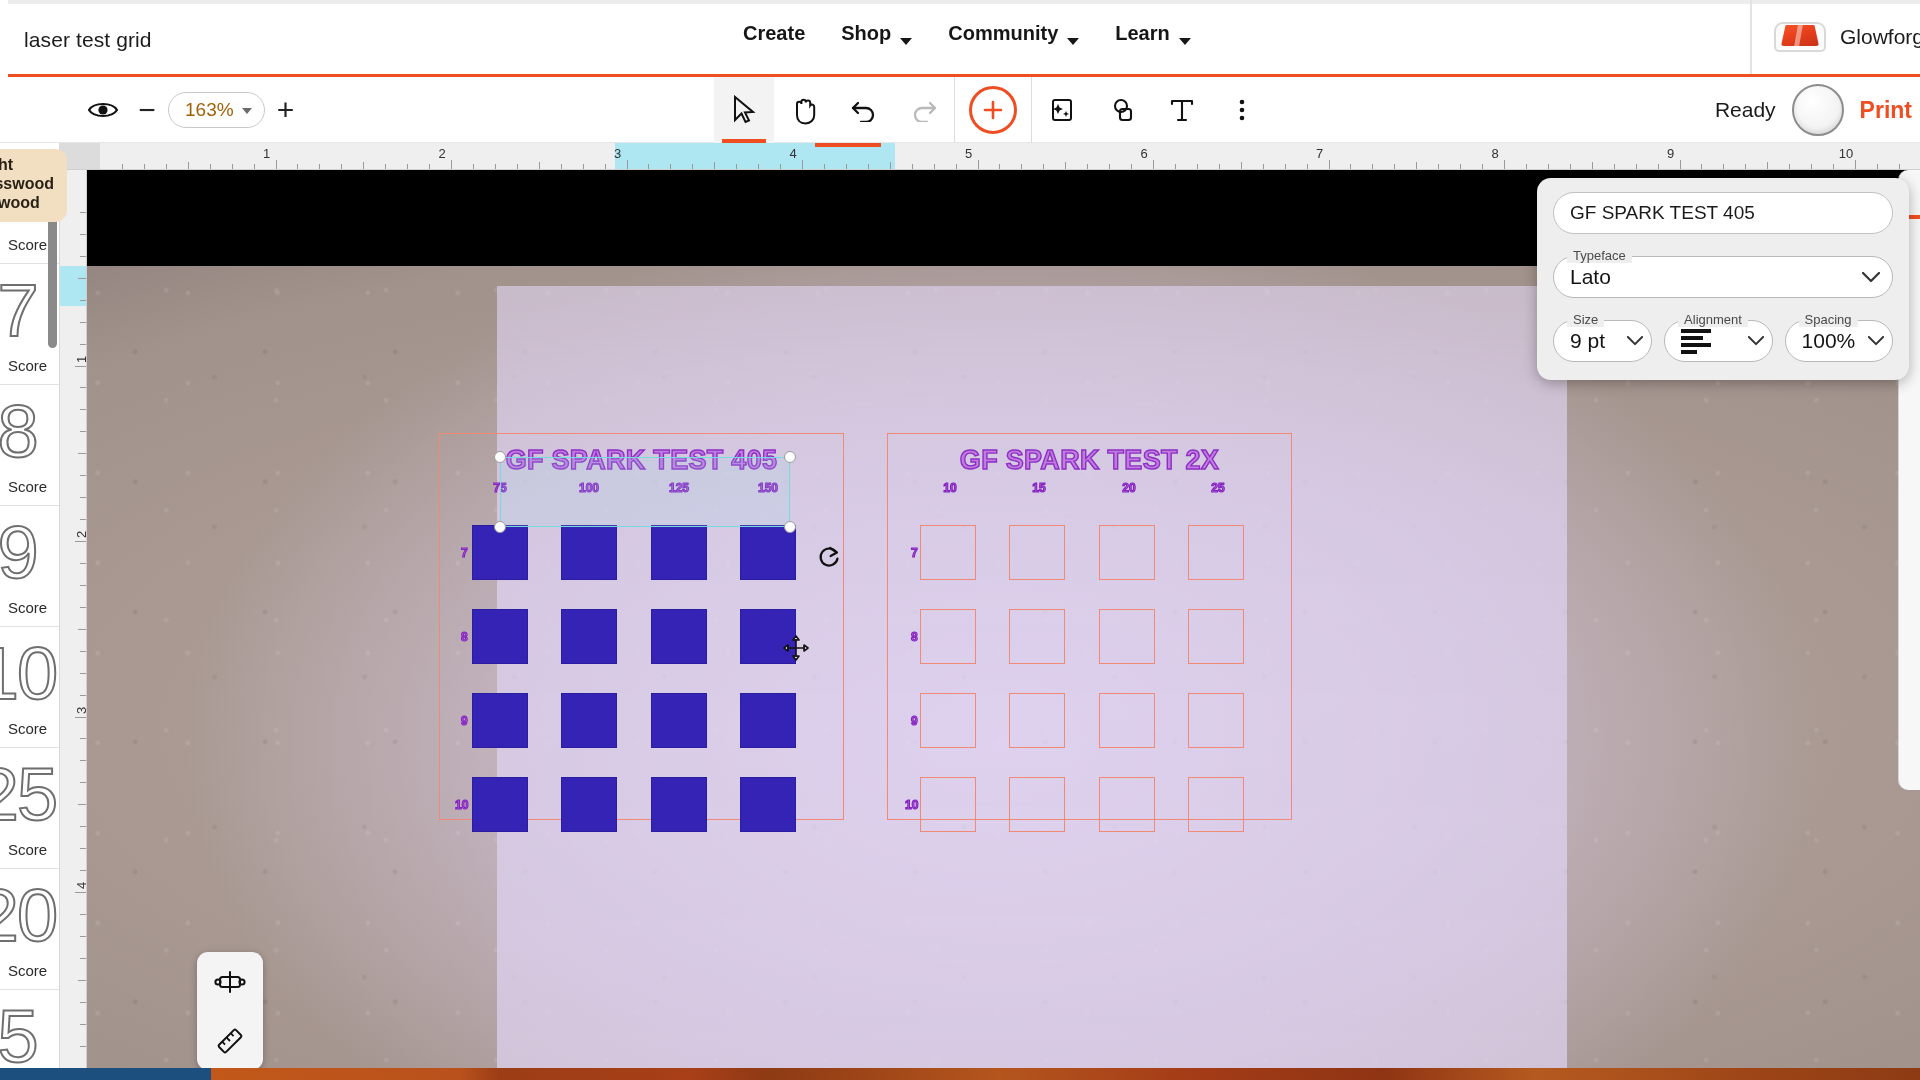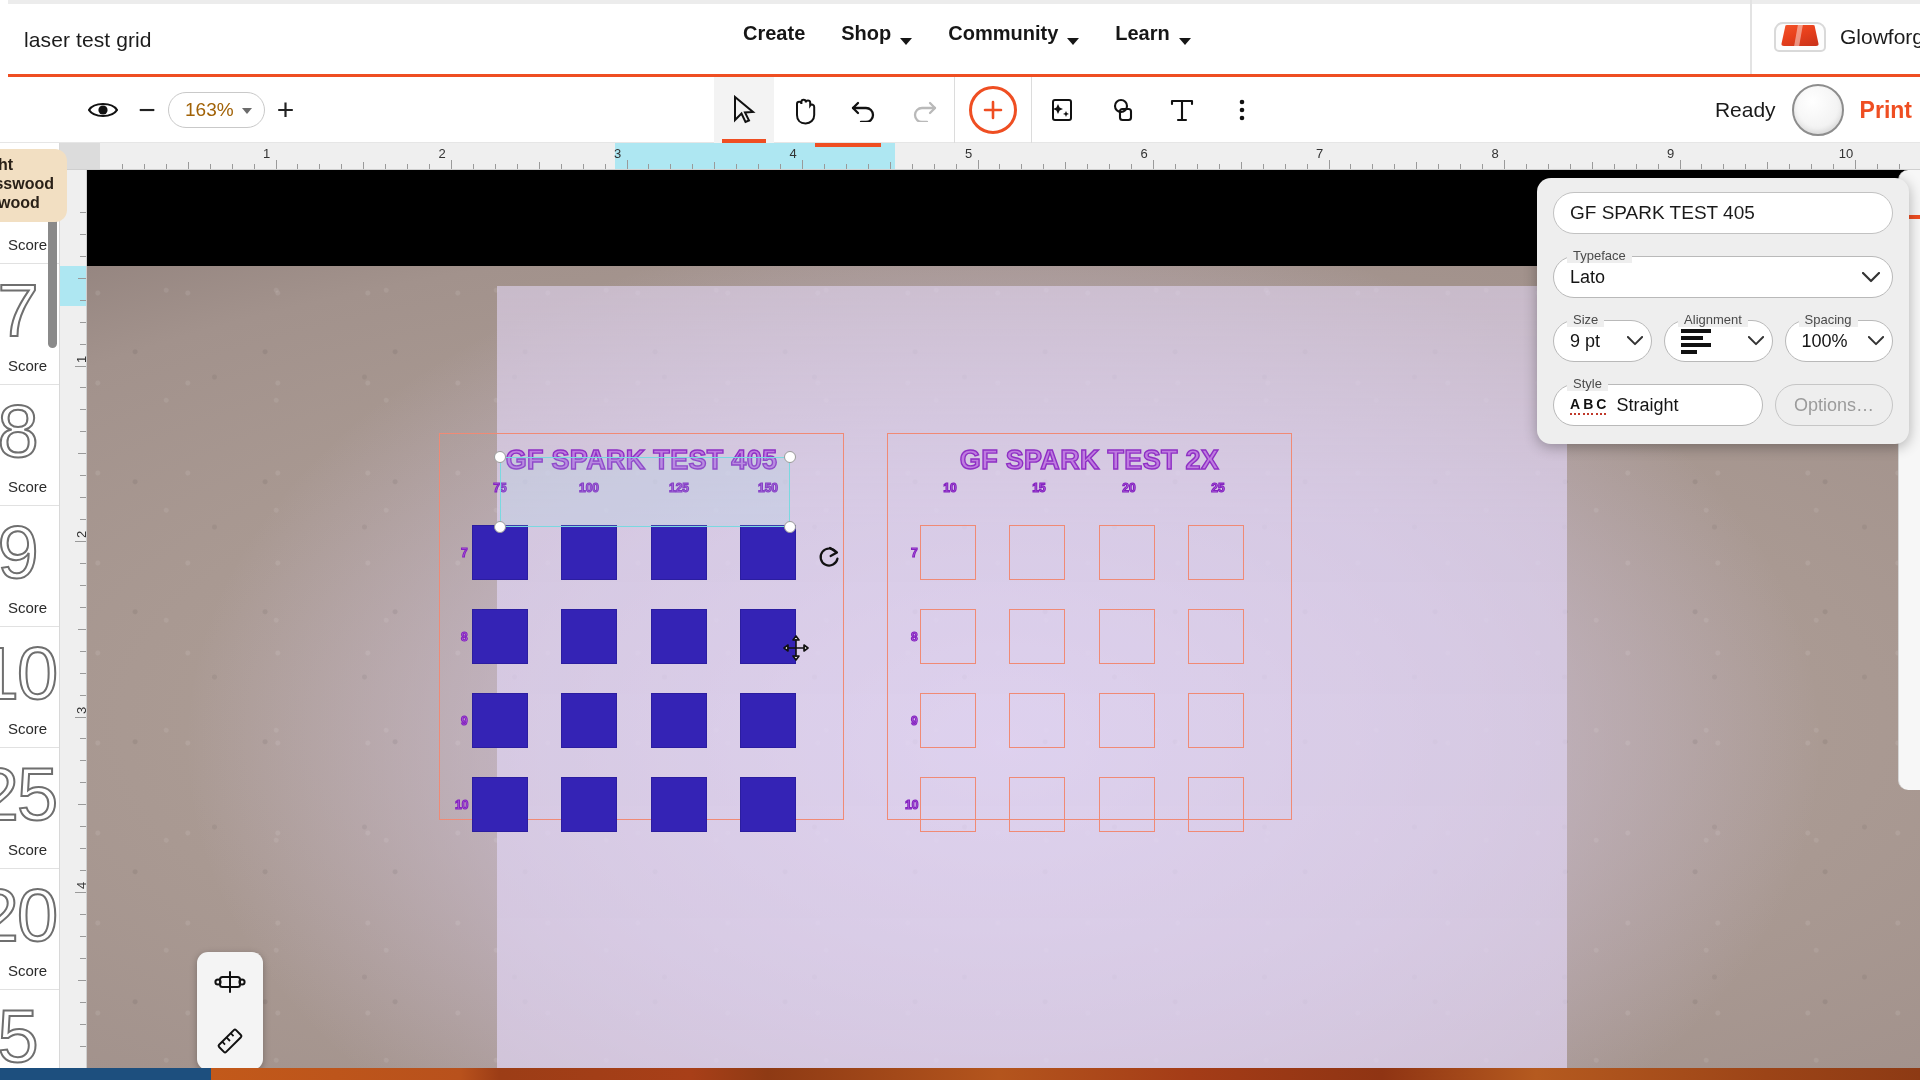--- a/index.html
+++ b/index.html
@@ -272,21 +272,21 @@
   .fieldset {
     position: relative; border: 1.5px solid #b9b9b9; border-radius: 21px;
     height: 42px; background: #fff; display: flex; align-items: center;
     padding: 0 12px 0 16px;
   }
   .fieldset.ghost { background: transparent; border-color:#c6c6c6; }
   .fs-legend {
     position: absolute; top: -9px; left: 13px; padding: 0 6px;
     font-size: 13px; color: #4a4a4a; background: #eeeeee;
   }
-  .fs-val { font-size: 18px; color: #141414; flex: 1; }
+  .fs-val { font-size: 21px; color: #141414; flex: 1; }
   .fs-val.ghost { color: #9b9b9b; }
   .row-flex { display: flex; align-items: center; gap: 12px; }
   .tp-row { margin-top: 22px; }
   .toggle {
     width: 38px; height: 20px; border-radius: 11px; background: #b9bfc4; position: relative; cursor: pointer;
   }
   .toggle .knob {
     position: absolute; left: 1px; top: 1px; width: 18px; height: 18px; border-radius: 50%;
     background: #fff; box-shadow: 0 1px 2px rgba(0,0,0,.35);
   }
@@ -774,31 +774,17 @@
       </div>
       <div class="fieldset" style="width:114px; padding-right:8px;">
         <span class="fs-legend">Spacing</span>
         <span class="fs-val">100%</span>
         <svg width="16" height="10" viewBox="0 0 18 11">
           <path d="M1 1 L9 9 L17 1" fill="none" stroke="#333" stroke-width="2.2" stroke-linecap="round" stroke-linejoin="round"></path>
         </svg>
       </div>
     </div>
 
-    <div class="tp-row row-flex">
-      <div class="fieldset" style="flex:1 1 auto;">
-        <span class="fs-legend">Style</span>
-        <span class="abc-icon">
-            <span>A</span>
-            <span>B</span>
-            <span>C</span>
-          </span>
-        <span class="fs-val">Straight</span>
-      </div>
-      <div class="fieldset ghost" style="width:118px; justify-content:center; padding:0;">
-        <span class="fs-val ghost" style="flex:0 0 auto;">Options…</span>
-      </div>
-    </div>
   </div>
 
   <div class="osbar"></div>
 
 </div>
 
 </body></html>

